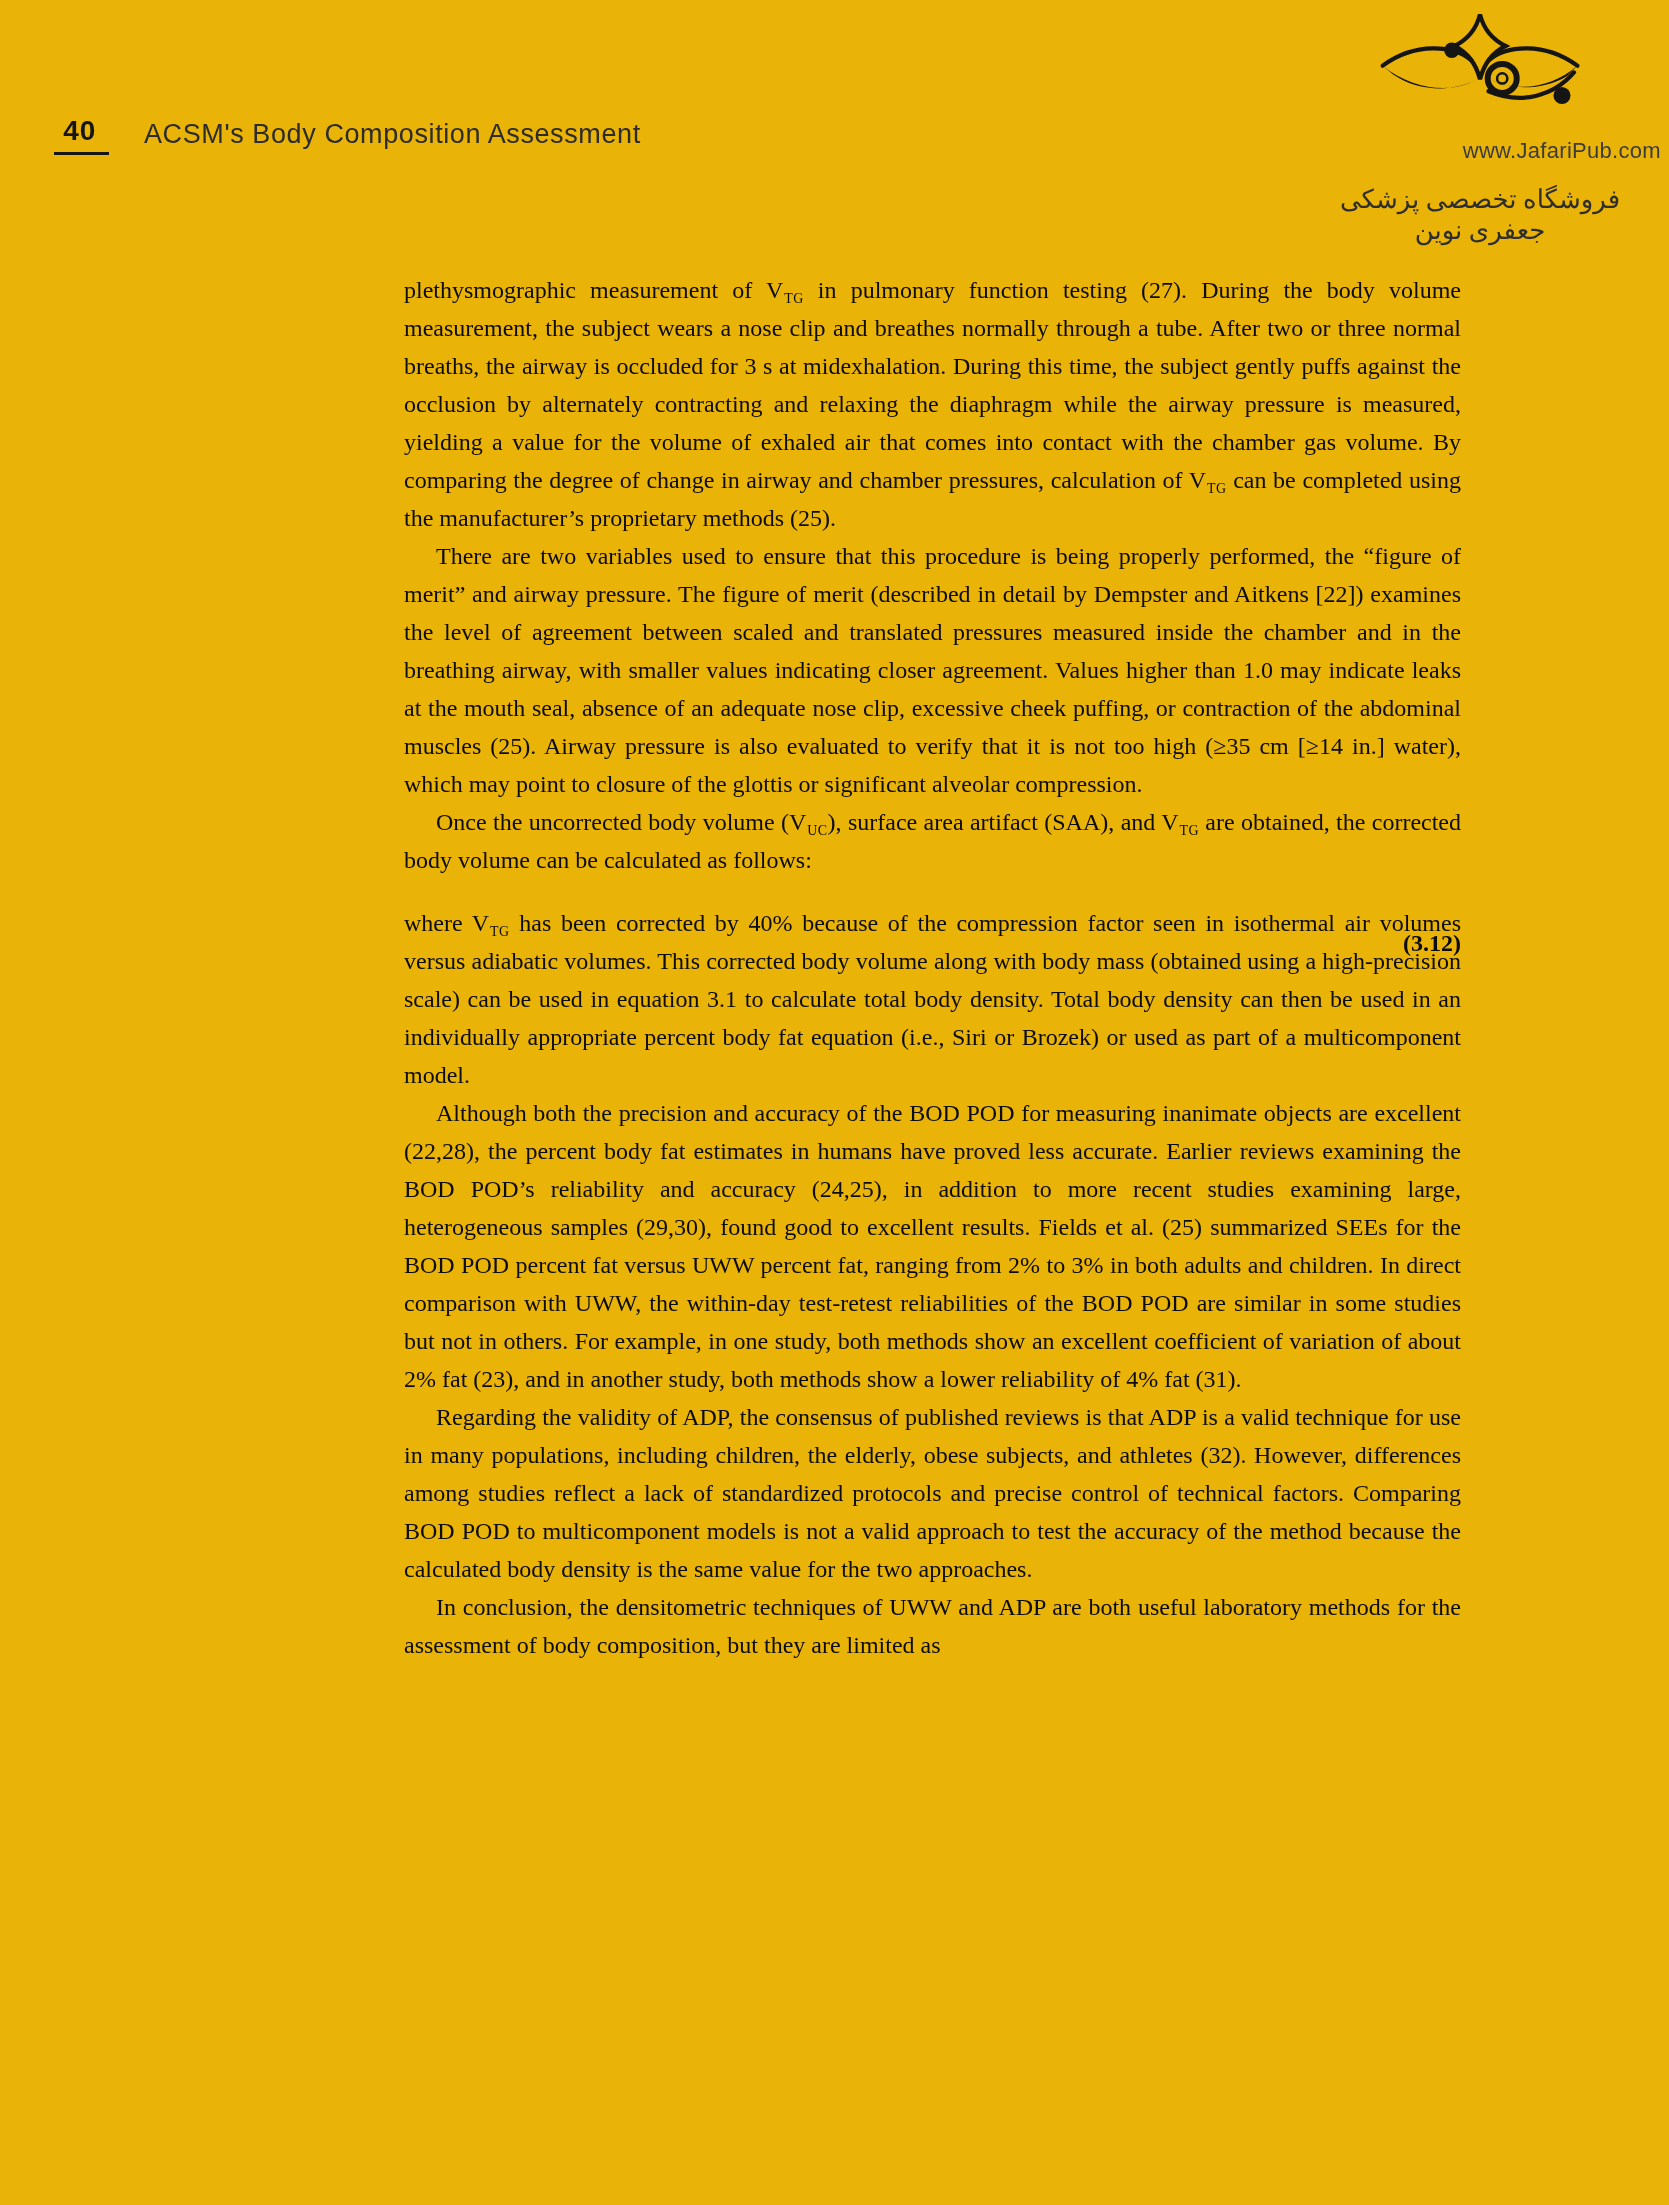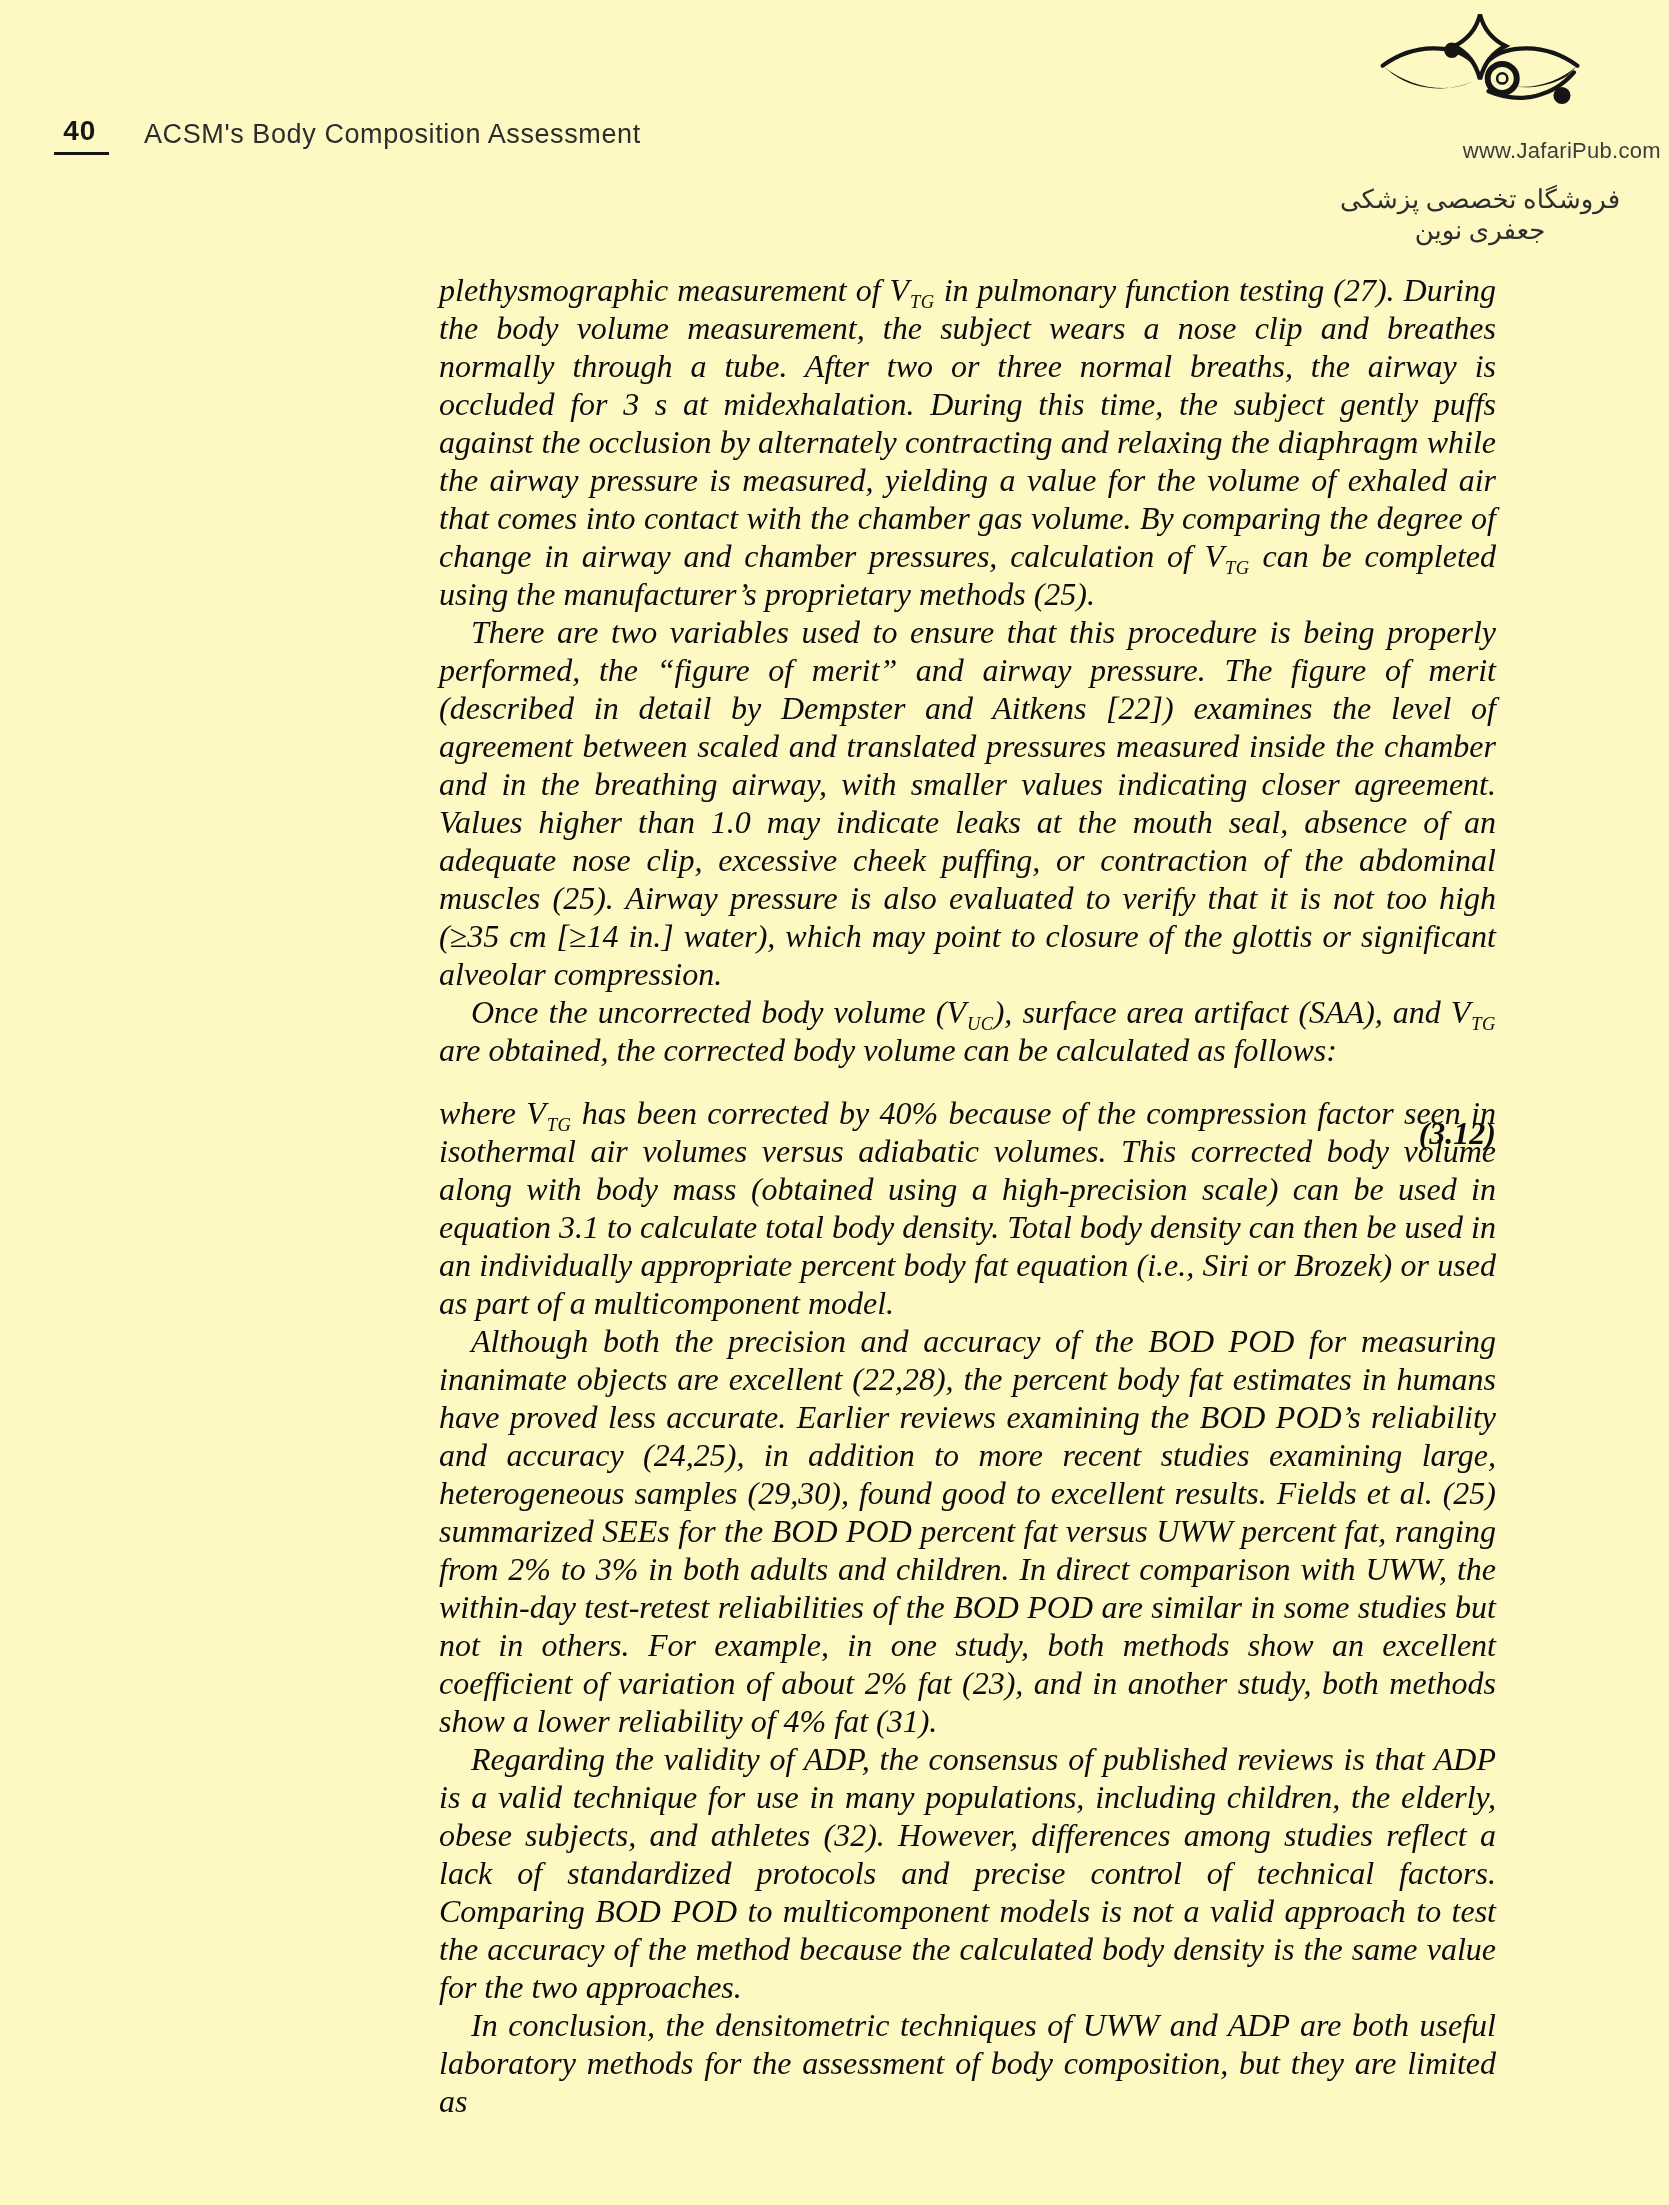--- a/index.html
+++ b/index.html
@@ -1,20 +1,20 @@
 <!DOCTYPE html>
 <html style="font-size:15px"><head>
 <meta charset="utf-8">
 <style>
   html, body { margin: 0; padding: 0; background: #ffffff; }
   .page {
     position: relative;
     width: 1670px;
     height: 2206px;
-    background: #fef9c3;
+    background: #eab308;
     font-family: "Liberation Serif", serif;
     color: #0c0c0c;
     overflow: hidden;
   }
 
   
   .page-num {
     position: absolute;
     left: 54px;
     top: 115px;
@@ -59,27 +59,26 @@
     font-family: Liberation Serif, serif;
     font-size: 26px;
     color: #2e2e2e;
     direction: rtl;
     margin-top: 20px;
   }
 
   
   .body-text {
     position: absolute;
-    left: 439px;
+    left: 404px;
     top: 271px;
     width: 1057px;
-    font-size: 32px;
+    font-size: 24px;
     line-height: 38px;
     text-align: justify;
-    font-style: italic;
   }
   .para { margin: 0; text-indent: 32px; }
   .para.flush { text-indent: 0; }
 
   sub {
     font-size: 0.58em;
     line-height: 0;
     vertical-align: -0.38em;
     letter-spacing: 0.5px;
     margin-left: 0.9px;

